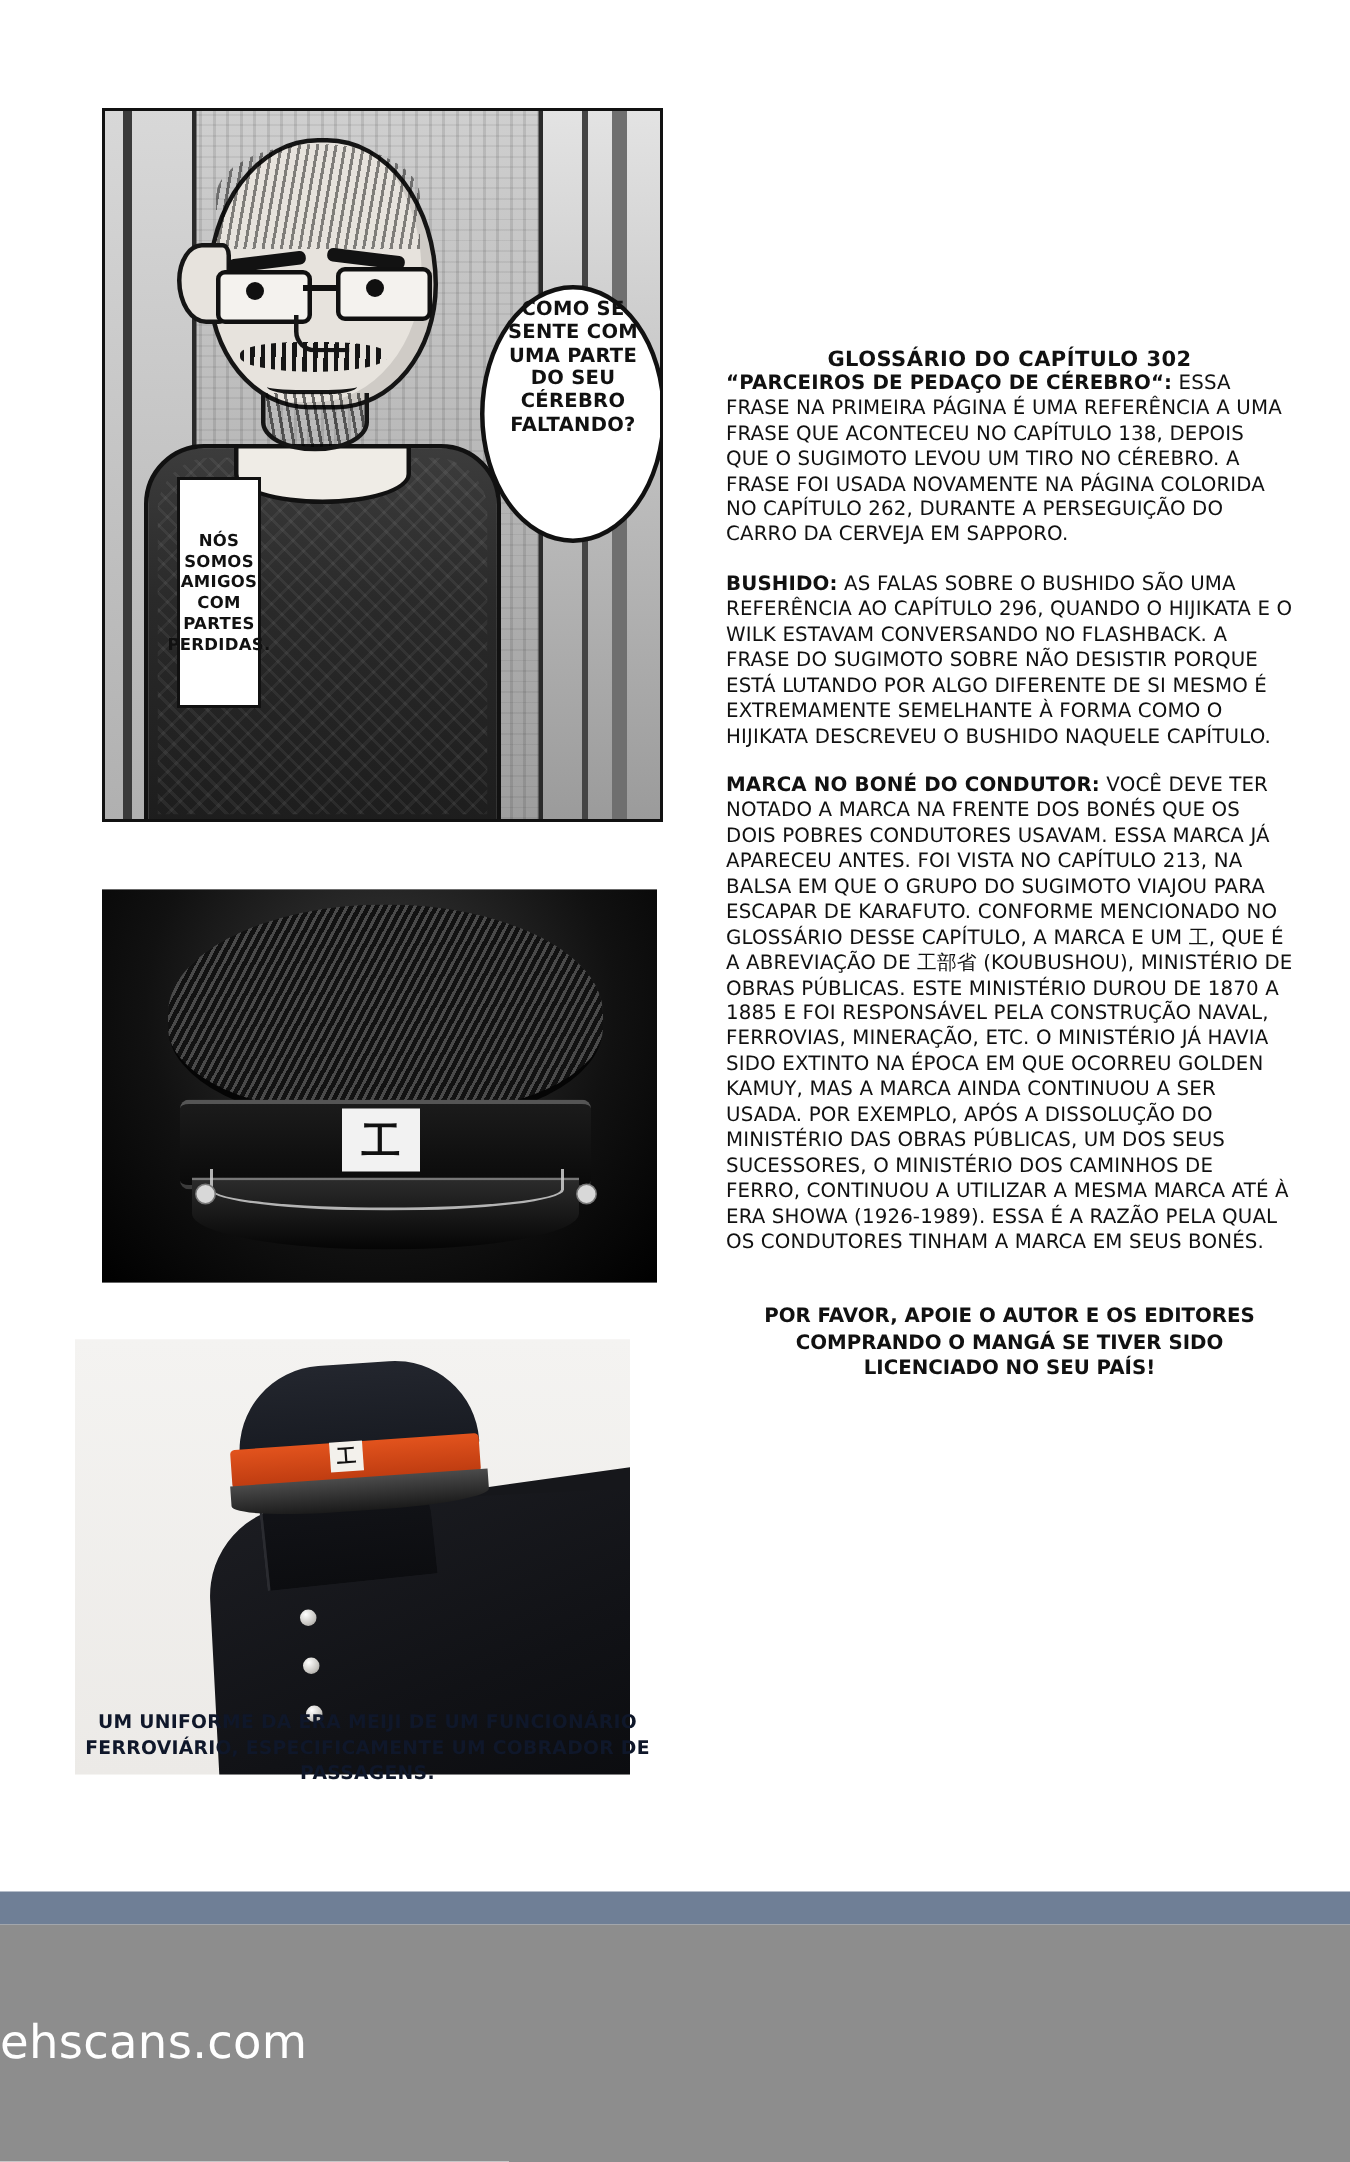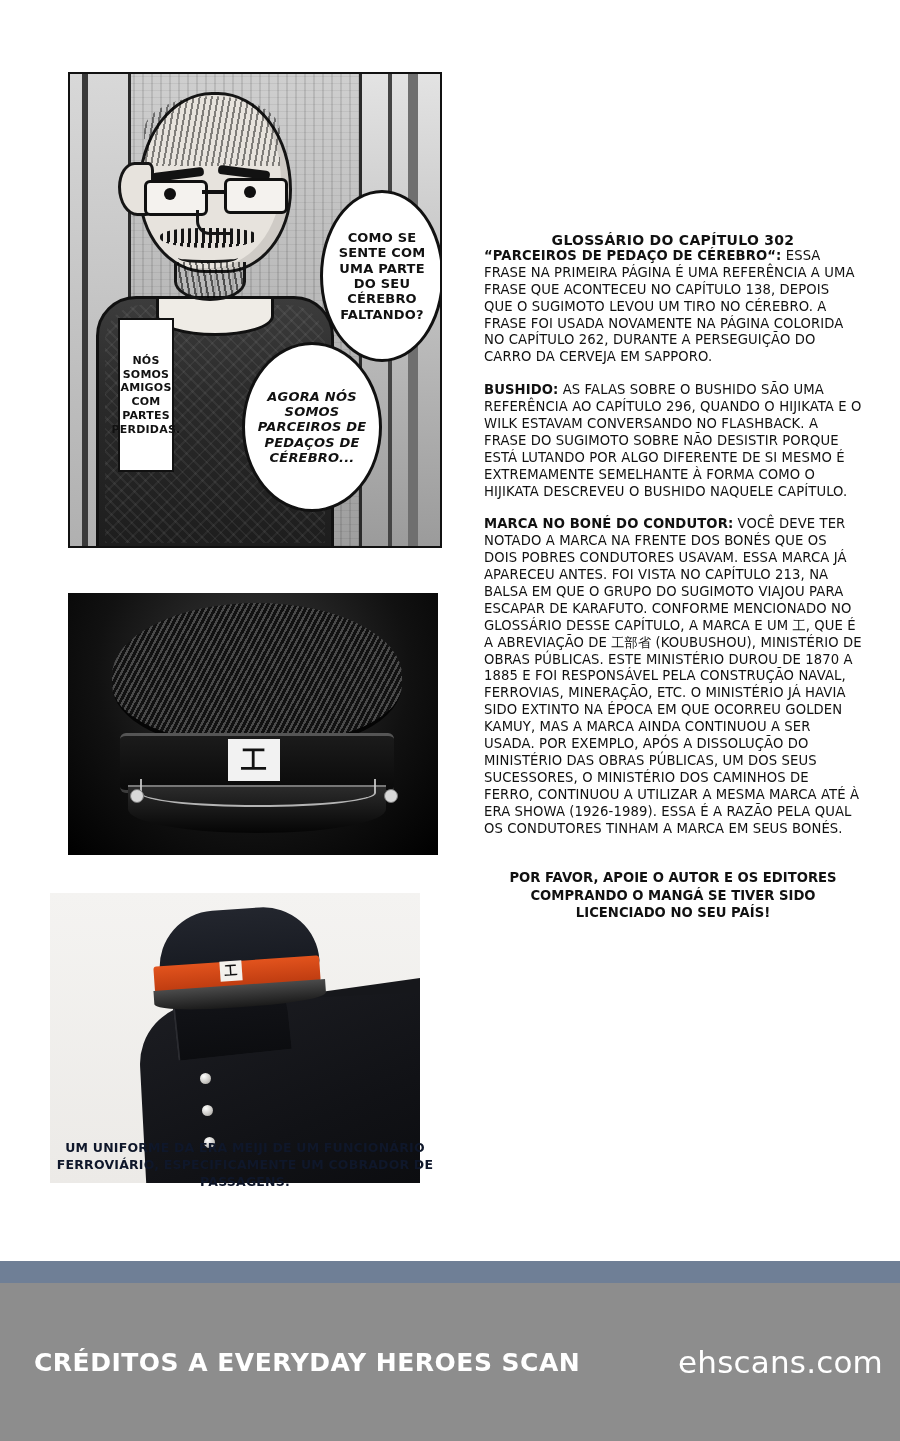--- a/index.html
+++ b/index.html
@@ -193,21 +193,21 @@
     border-radius: 0 0 50% 50%;
   }
 
   
   .bubble {
     position:absolute;
     background:#fff;
     border: 3px solid #111;
     border-radius: 50%;
     display:flex;
-    align-items:center;
+    align-items:flex-start;
     justify-content:center;
     text-align:center;
     color:#111;
     font-weight: 700;
     text-transform: uppercase;
   }
   .bubble-text {
     padding: 6px 10px;
     line-height: 1.18;
     letter-spacing: 0.2px;
@@ -512,23 +512,20 @@
         <div class="nose"></div>
         <div class="moustache"></div>
         <div class="mouth"></div>
         <div class="beard"></div>
       </div>
 
       <div class="bubble bubble-1">
         <div class="bubble-text">COMO SE SENTE COM UMA PARTE DO SEU CÉREBRO FALTANDO?</div>
       </div>
 
-      <div class="bubble bubble-2">
-        <div class="bubble-text">AGORA NÓS SOMOS PARCEIROS DE PEDAÇOS DE CÉREBRO...</div>
-      </div>
 
       <div class="box-bubble">
         <div class="bubble-text">NÓS SOMOS AMIGOS COM PARTES PERDIDAS.</div>
       </div>
     </div>
   </div>
 
   <div class="cap-panel">
     <div class="cap-bg"></div>
     <div class="cap-top"></div>
@@ -570,17 +567,16 @@
     <p class="gloss-p">
       <span class="lead">MARCA NO BONÉ DO CONDUTOR:</span><span> VOCÊ DEVE TER NOTADO A MARCA NA FRENTE DOS BONÉS QUE OS DOIS POBRES CONDUTORES USAVAM. ESSA MARCA JÁ APARECEU ANTES. FOI VISTA NO CAPÍTULO 213, NA BALSA EM QUE O GRUPO DO SUGIMOTO VIAJOU PARA ESCAPAR DE KARAFUTO. CONFORME MENCIONADO NO GLOSSÁRIO DESSE CAPÍTULO, A MARCA E UM 工, QUE É A ABREVIAÇÃO DE 工部省 (KOUBUSHOU), MINISTÉRIO DE OBRAS PÚBLICAS. ESTE MINISTÉRIO DUROU DE 1870 A 1885 E FOI RESPONSÁVEL PELA CONSTRUÇÃO NAVAL, FERROVIAS, MINERAÇÃO, ETC. O MINISTÉRIO JÁ HAVIA SIDO EXTINTO NA ÉPOCA EM QUE OCORREU GOLDEN KAMUY, MAS A MARCA AINDA CONTINUOU A SER USADA. POR EXEMPLO, APÓS A DISSOLUÇÃO DO MINISTÉRIO DAS OBRAS PÚBLICAS, UM DOS SEUS SUCESSORES, O MINISTÉRIO DOS CAMINHOS DE FERRO, CONTINUOU A UTILIZAR A MESMA MARCA ATÉ À ERA SHOWA (1926-1989). ESSA É A RAZÃO PELA QUAL OS CONDUTORES TINHAM A MARCA EM SEUS BONÉS.</span>
     </p>
 
 
     <div class="gloss-closing">POR FAVOR, APOIE O AUTOR E OS EDITORES COMPRANDO O MANGÁ SE TIVER SIDO LICENCIADO NO SEU PAÍS!</div>
   </div>
 
   <div class="footer-top-bar"></div>
   <div class="footer">
-    <div class="footer-credit">CRÉDITOS A EVERYDAY HEROES SCAN</div>
     <div class="footer-site">ehscans.com</div>
   </div>
 
 </div>
 
 </body></html>

